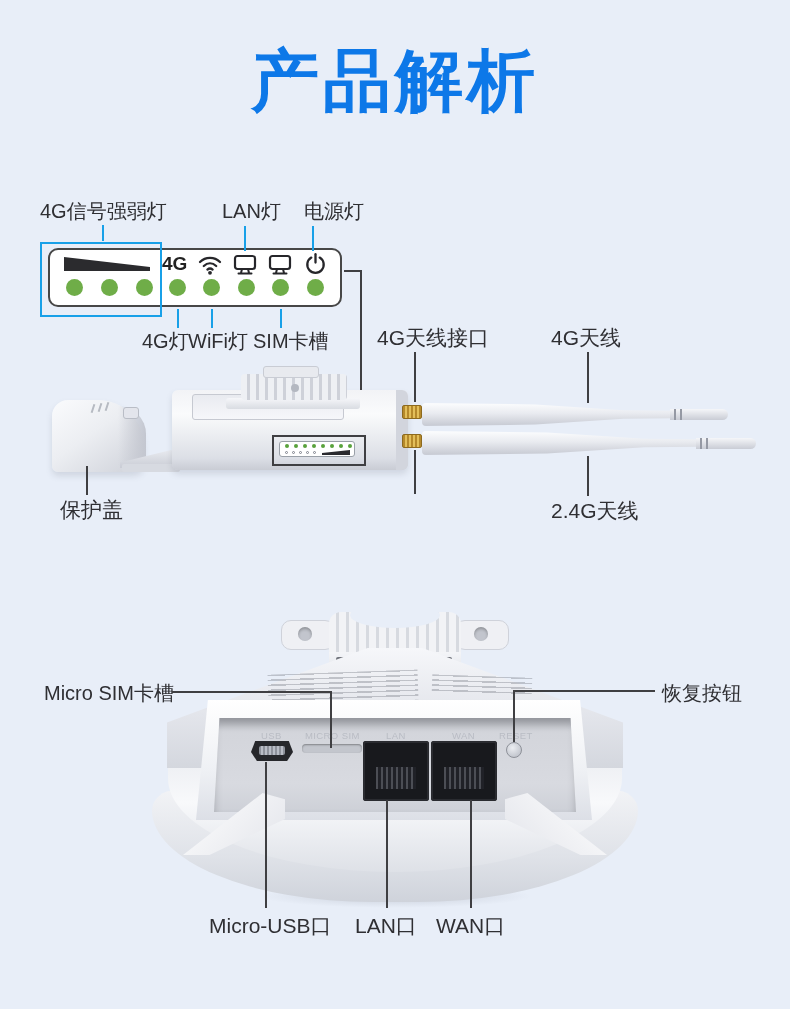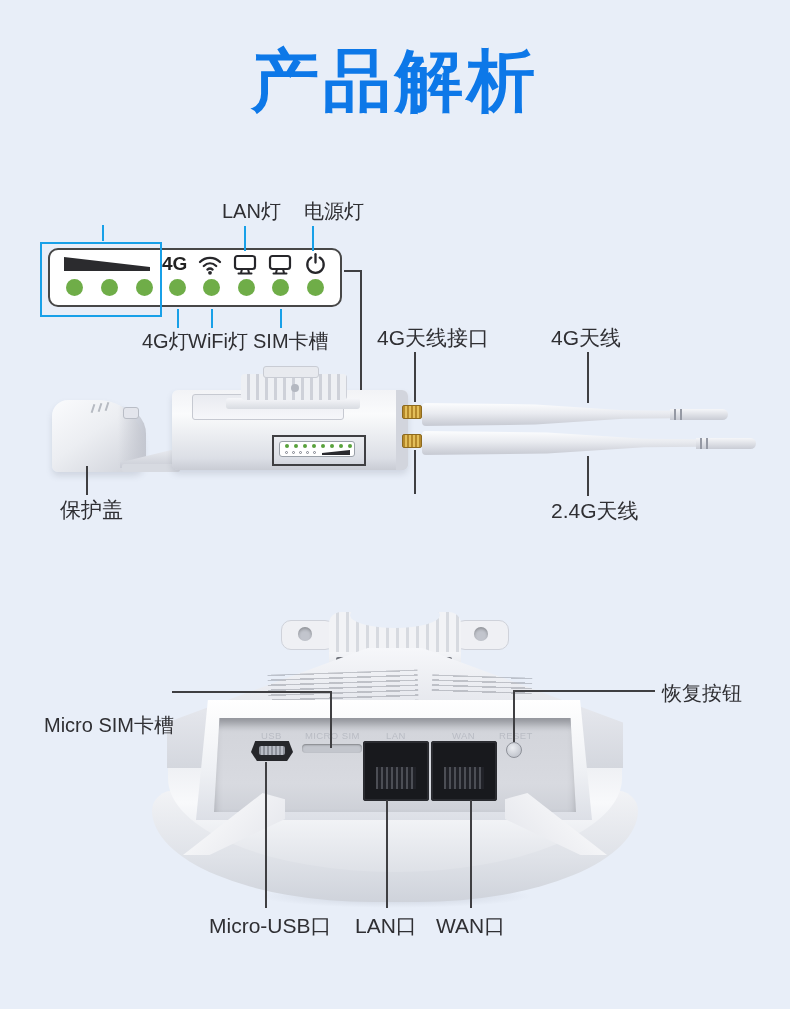--- a/index.html
+++ b/index.html
@@ -164,20 +164,21 @@
   <div class="led" style="left:101px;top:279px;"></div>
   <div class="led" style="left:136px;top:279px;"></div>
   <div class="led" style="left:169px;top:279px;"></div>
   <div class="led" style="left:203px;top:279px;"></div>
   <div class="led" style="left:238px;top:279px;"></div>
   <div class="led" style="left:272px;top:279px;"></div>
   <div class="led" style="left:307px;top:279px;"></div>
 
   <div class="blue-box" style="left:40px;top:242px;width:118px;height:71px;"></div>
 
+  <div class="lbl" style="left:40px;top:198px;">4G信号强弱灯</div>
   <div class="lbl" style="left:222px;top:198px;">LAN灯</div>
   <div class="lbl" style="left:304px;top:198px;text-align:center;">电源灯</div>
   <div class="bl-v" style="left:102px;top:225px;height:16px;"></div>
   <div class="bl-v" style="left:244px;top:226px;height:25px;"></div>
   <div class="bl-v" style="left:312px;top:226px;height:25px;"></div>
 
   <div class="bl-v" style="left:177px;top:309px;height:19px;"></div>
   <div class="bl-v" style="left:211px;top:309px;height:19px;"></div>
   <div class="bl-v" style="left:280px;top:309px;height:19px;"></div>
   <div class="lbl" style="left:142px;top:328px;">4G灯</div>
@@ -277,21 +278,21 @@
 
   <div class="musb"></div>
   <div class="musb-in"></div>
   <div class="simslot"></div>
   <div class="rj45" style="left:363px;"></div>
   <div class="rj45-pins" style="left:376px;"></div>
   <div class="rj45" style="left:431px;"></div>
   <div class="rj45-pins" style="left:444px;"></div>
   <div class="reset"></div>
 
-  <div class="lbl" style="left:44px;top:680px;margin-top:32px;">Micro SIM卡槽</div>
+  <div class="lbl" style="left:44px;top:680px;">Micro SIM卡槽</div>
   <div class="dk-h" style="left:172px;top:691px;width:160px;"></div>
   <div class="dk-v" style="left:330px;top:691px;height:57px;"></div>
 
   <div class="lbl" style="left:662px;top:680px;">恢复按钮</div>
   <div class="dk-h" style="left:513px;top:690px;width:142px;"></div>
   <div class="dk-v" style="left:513px;top:690px;height:52px;"></div>
 
   <div class="dk-v" style="left:265px;top:762px;height:146px;"></div>
   <div class="dk-v" style="left:386px;top:800px;height:108px;"></div>
   <div class="dk-v" style="left:470px;top:800px;height:108px;"></div>

